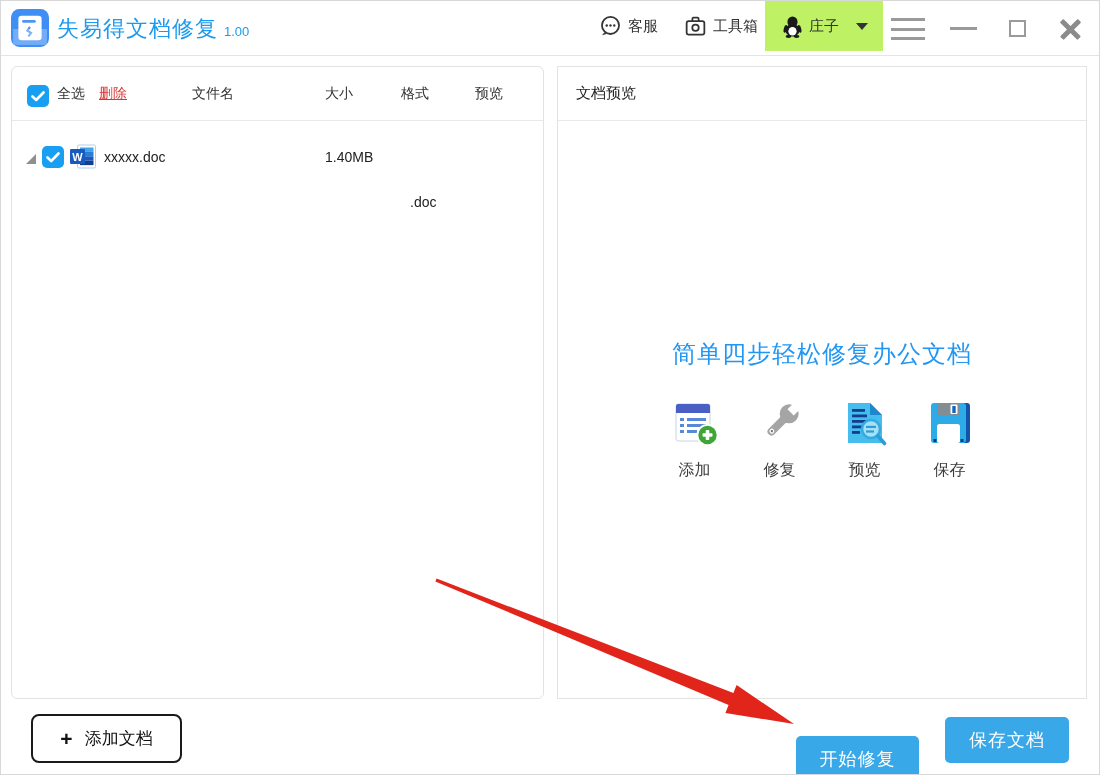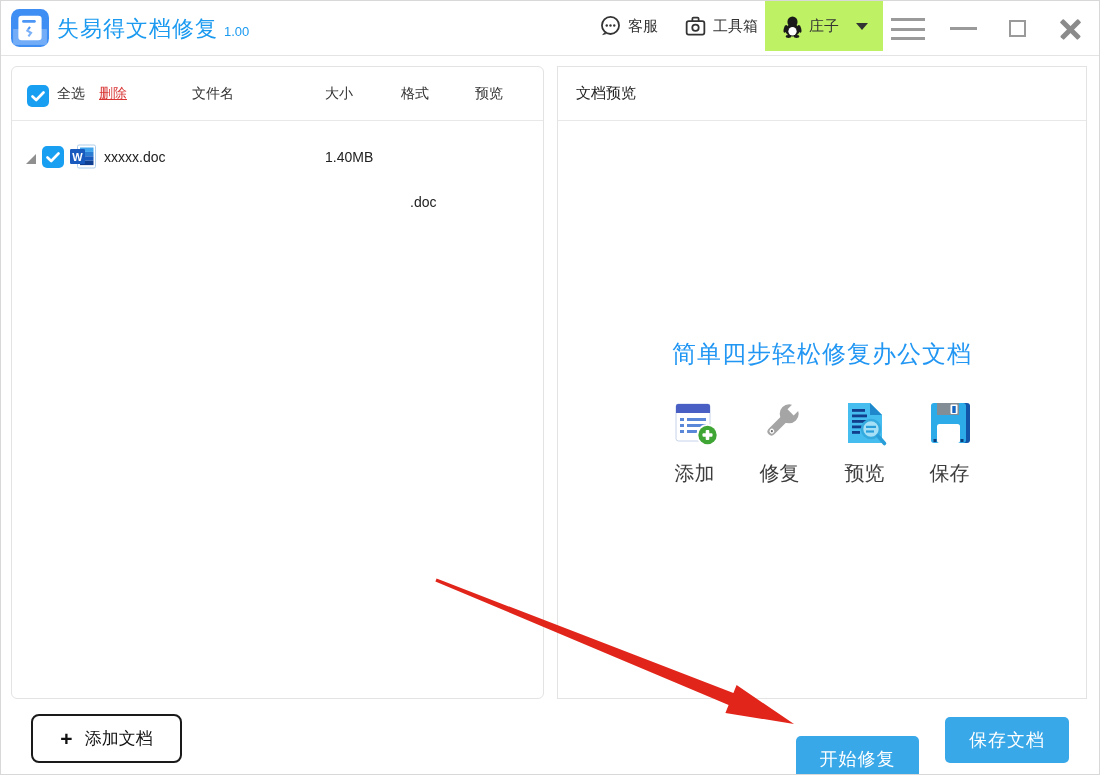--- a/index.html
+++ b/index.html
@@ -52,21 +52,21 @@
   .file-size { position:absolute; left:313px; top:12px; }
   .file-format { position:absolute; left:398px; top:12px;margin-top:45px; }
 
   .preview-header { height:54px; border-bottom:1px solid #e8e8e8; font-size:15px; color:#222; display:flex; align-items:center; padding-left:18px; }
 
   .center-block { position:absolute; left:0; top:271px; width:100%; text-align:center; }
   .headline { font-size:24px; color:#2196f3; letter-spacing:1px; }
   .steps { margin-top:29px; display:inline-flex; gap:37px; }
   .step { width:48px; }
   .step-icon { display:block; width:48px; height:48px; }
-  .step-label { margin-top:13px; font-size:20px; color:#3d3d3d; text-align:center; }
+  .step-label { margin-top:13px; font-size:16px; color:#3d3d3d; text-align:center; }
 
   
   .add-doc-btn { position:absolute; left:30px; top:713px; width:151px; height:49px; background:#fff; border:2px solid #1a1a1a; border-radius:8px; font-size:17px; color:#111; display:flex; align-items:center; justify-content:center; gap:12px; cursor:pointer; font-family:inherit; }
   .add-doc-btn .plus { font-size:21px; font-weight:bold; line-height:1; }
   .btn-blue { position:absolute; top:716px; height:46px; background:#38a8e8; border:none; border-radius:5px; color:#fff; font-size:18px; cursor:pointer; font-family:inherit; letter-spacing:1px; }
   .start-repair-btn { left:795px; width:123px;margin-top:19px; }
   .save-doc-btn { left:944px; width:124px; }
 
   .arrow-overlay { position:absolute; left:0; top:0; width:1100px; height:775px; pointer-events:none; z-index:40; }
 </style>

